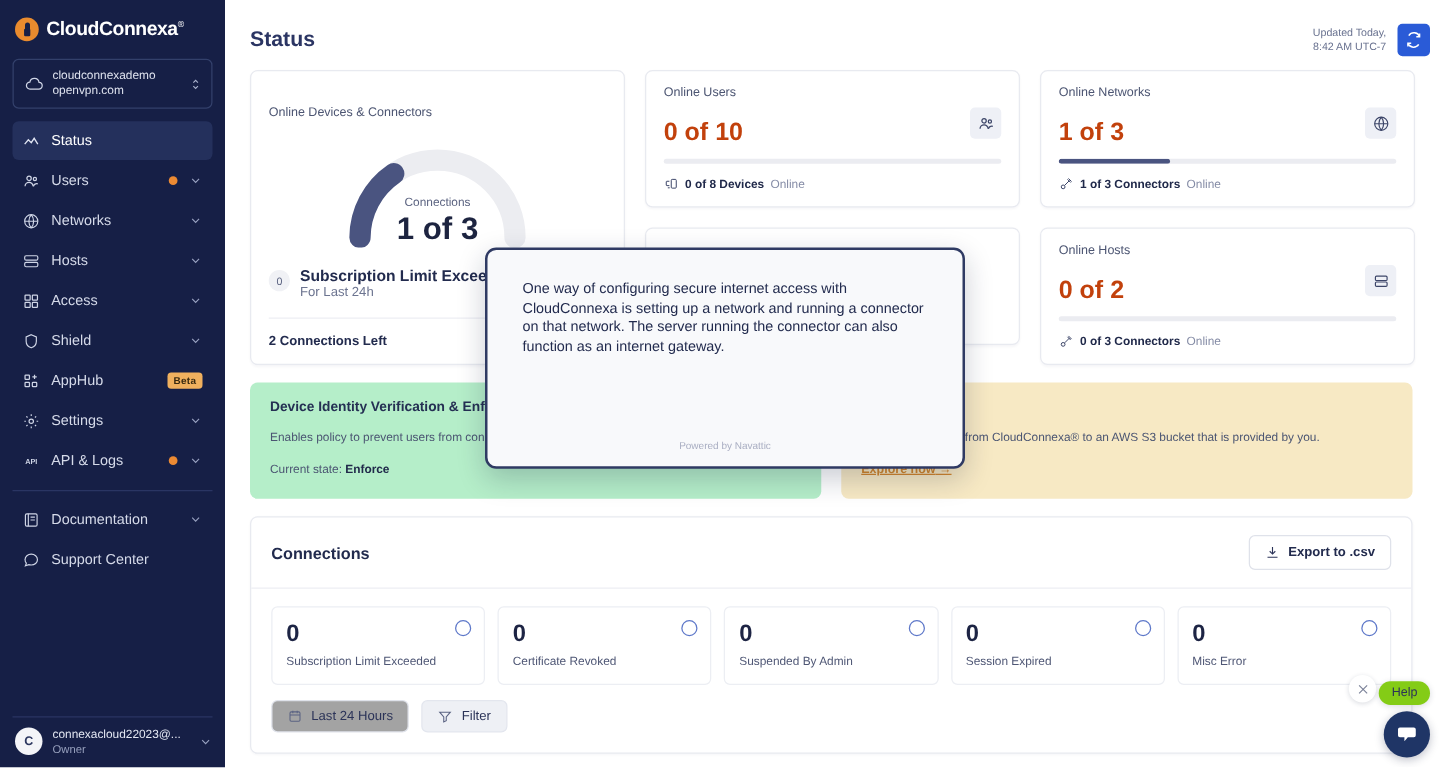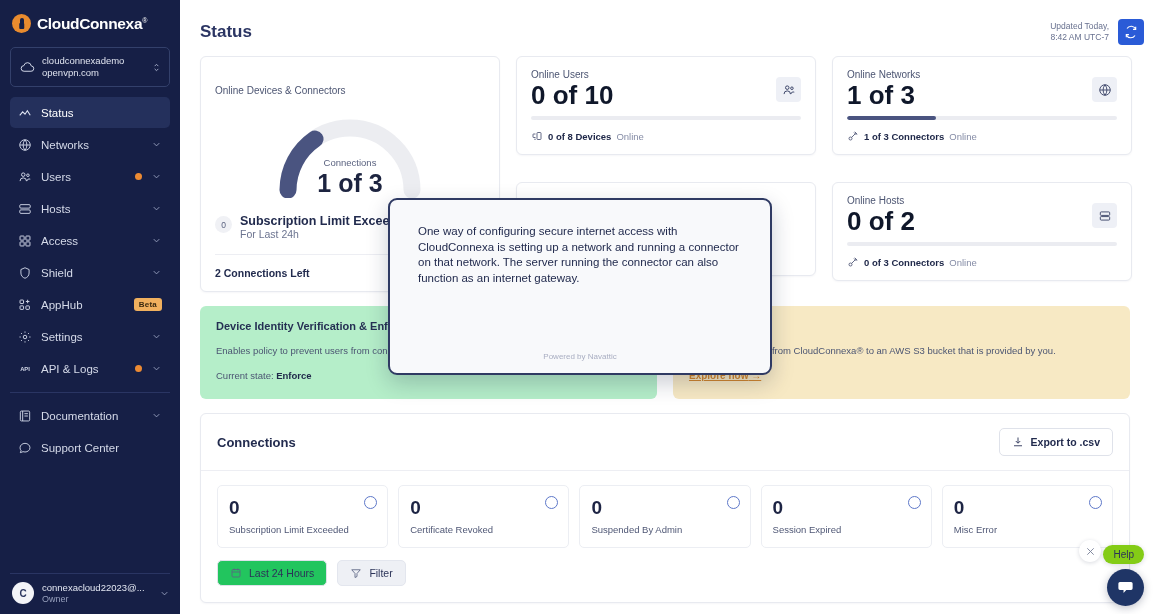--- a/index.html
+++ b/index.html
@@ -134,22 +134,22 @@
   }
   .alert-main { font-size: 12.5px; font-weight: bold; color: #222b4e; }
   .alert-sub { font-size: 10.5px; color: #6c7490; margin-top: 0; }
   .card-foot {
     border-top: 1px solid #edeef3; margin-top: 14px;
     padding: 12px 0 12px 0; font-size: 10.5px; font-weight: bold; color: #222b4e;
   }
 
   
   .stat-card { padding: 12px 14px 12px 14px; }
-  .stat-head { display: flex; align-items: flex-start; justify-content: space-between; }
-  .stat-val { font-size: 26px; font-weight: bold; color: #0f172a; line-height: 28px; margin-top: 1px; }
+  .stat-head { display: flex; align-items: center; justify-content: space-between; }
+  .stat-val { font-size: 20px; font-weight: bold; color: #c2410c; line-height: 28px; margin-top: 12px; }
   .stat-icon {
     width: 25px; height: 25px; border-radius: 4px; background: #eef0f6;
     display: flex; align-items: center; justify-content: center; margin-top: 8px;
   }
   .bar { height: 4px; border-radius: 2px; background: #ebecf1; margin-top: 7px; overflow: hidden; }
   .bar-fill { height: 4px; border-radius: 2px; background: #4a5480; }
   .stat-foot { display: flex; align-items: center; gap: 5px; margin-top: 10px; font-size: 9.5px; }
   .stat-foot b { color: #20294a; font-weight: bold; }
   .stat-foot span.mut { color: #858ca6; }
 
@@ -189,21 +189,21 @@
   }
   .tile-val { font-size: 19px; font-weight: bold; color: #1d2444; line-height: 24px; }
   .tile-label { font-size: 9.5px; color: #4f5775; margin-top: 4px; }
   .tile-ring {
     position: absolute; right: 10px; top: 10px;
     width: 13px; height: 13px; border-radius: 50%;
     border: 1.3px solid #5e78c9;
   }
   .filters { display: flex; gap: 10px; padding: 4px 16px 16px 16px; }
   .btn-sm {
-    border: 1px solid #dfe2ea; background: #22c55e; border-radius: 5px;
+    border: 1px solid #dfe2ea; background: #a3a3a3; border-radius: 5px;
     padding: 6px 12px; font-size: 10.5px; color: #2b3358;
     display: flex; align-items: center; gap: 7px; cursor: pointer;
   }
   .btn-sm.grey { background: #eef0f5; border-color: #e3e6ee; }
 
   
   .modal {
     position: absolute; left: 388px; top: 198px;
     width: 384px; height: 177px;
     background: #f8f9fb;
@@ -270,39 +270,39 @@
     <nav class="nav">
 
       <div class="nav-item active">
         <svg class="ic" width="14" height="14" viewBox="0 0 24 24" fill="none" stroke="#dfe4f2" stroke-width="1.8">
             <path d="M3 16l5-6 4 4 4-6 5 8"></path>
           </svg>
         <span class="label">Status</span>
       </div>
 
       <div class="nav-item">
-        <svg class="ic" width="14" height="14" viewBox="0 0 24 24" fill="none" stroke="#cfd5e6" stroke-width="1.6">
-            <circle cx="12" cy="12" r="9"></circle>
-            <path d="M3 12h18M12 3a14 14 0 010 18M12 3a14 14 0 000 18"></path>
-          </svg>
-        <span class="label">Networks</span>
-        <svg class="ic" width="11" height="11" viewBox="0 0 24 24" fill="none" stroke="#98a1c0" stroke-width="2">
-            <path d="M6 9l6 6 6-6"></path>
-          </svg>
-      </div>
-
-      <div class="nav-item">
         <svg class="ic" width="14" height="14" viewBox="0 0 24 24" fill="none" stroke="#cfd5e6" stroke-width="1.7">
             <circle cx="9" cy="8" r="3"></circle>
             <path d="M3.5 19a5.5 5.5 0 0111 0"></path>
             <circle cx="17" cy="9" r="2.2"></circle>
             <path d="M15 19a4.4 4.4 0 016-3.3"></path>
           </svg>
         <span class="label">Users</span>
         <span class="dot-badge"></span>
+        <svg class="ic" width="11" height="11" viewBox="0 0 24 24" fill="none" stroke="#98a1c0" stroke-width="2">
+            <path d="M6 9l6 6 6-6"></path>
+          </svg>
+      </div>
+
+      <div class="nav-item">
+        <svg class="ic" width="14" height="14" viewBox="0 0 24 24" fill="none" stroke="#cfd5e6" stroke-width="1.6">
+            <circle cx="12" cy="12" r="9"></circle>
+            <path d="M3 12h18M12 3a14 14 0 010 18M12 3a14 14 0 000 18"></path>
+          </svg>
+        <span class="label">Networks</span>
         <svg class="ic" width="11" height="11" viewBox="0 0 24 24" fill="none" stroke="#98a1c0" stroke-width="2">
             <path d="M6 9l6 6 6-6"></path>
           </svg>
       </div>
 
       <div class="nav-item">
         <svg class="ic" width="14" height="14" viewBox="0 0 24 24" fill="none" stroke="#cfd5e6" stroke-width="1.6">
             <rect x="3" y="4.5" width="18" height="6" rx="2"></rect>
             <rect x="3" y="13.5" width="18" height="6" rx="2"></rect>
             <path d="M7 7.5h.01M7 16.5h.01"></path>

